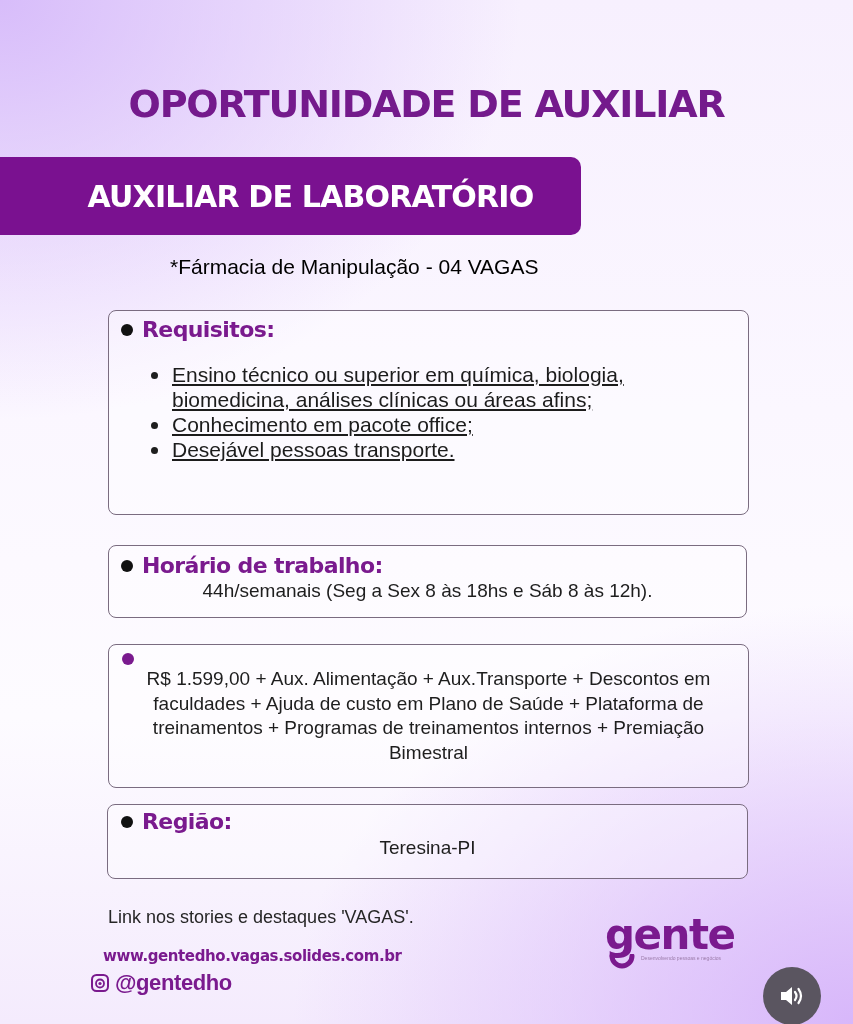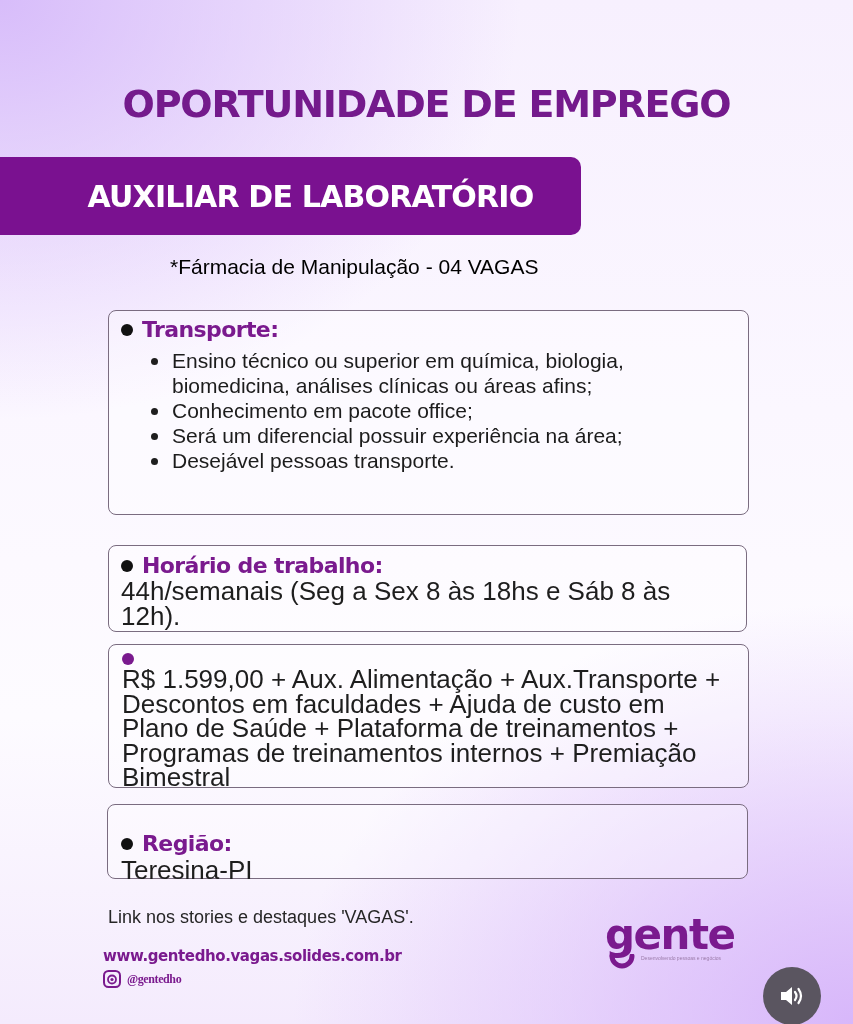--- a/index.html
+++ b/index.html
@@ -46,45 +46,45 @@
       display: flex; align-items: center;
       font-family: "DejaVu Sans", sans-serif;
       font-weight: bold; font-size: 22px; letter-spacing: -0.6px;
       color: #7a1a8e;
     }
     .dot {
       display: inline-block; width: 12px; height: 12px; border-radius: 50%;
       background: #111; margin-right: 9px; flex: none;
     }
     .dot.purple { background: #7a1a8e; }
-    .card-body { font-size: 26px; line-height: 24.5px; color: #1e1e1e; }
+    .card-body { font-size: 19px; line-height: 24.5px; color: #1e1e1e; text-align: center; }
     #card-req { left: 108px; top: 310px; width: 641px; height: 205px; padding: 6px 12px; }
-    #card-req ul { list-style: none; margin-top: 6px; padding-left: 28px; }
+    #card-req ul { list-style: none; margin-top: 20px; padding-left: 28px; text-decoration: underline; }
     #card-req li { position: relative; padding-left: 23px; font-size: 21px; line-height: 25px; }
     #card-req li::before {
       content: ""; position: absolute; left: 2px; top: 10px;
       width: 7px; height: 7px; border-radius: 50%; background: #1e1e1e;
     }
-    #card-hor { left: 108px; top: 545px; width: 639px; height: 87px; padding: 7px 12px; }
+    #card-hor { left: 108px; top: 545px; width: 639px; height: 73px; padding: 7px 12px; }
     #card-hor .card-body { padding-left: 0; margin-top: 1px; }
     #card-rem { left: 108px; top: 644px; width: 641px; height: 144px; padding: 8px 13px; }
     #card-rem .card-body { margin-top: 2px; }
-    #card-reg { left: 107px; top: 804px; width: 641px; height: 75px; padding: 26px 13px; }
+    #card-reg { left: 107px; top: 804px; width: 641px; height: 75px; padding: 4px 13px; }
     #card-reg .card-body { margin-top: 2px; }
     .footer-note {
       position: absolute; left: 108px; top: 907px; font-size: 18px; color: #262626;
     }
     .footer-url {
       position: absolute; left: 103px; top: 947px;
       font-family: "DejaVu Sans", sans-serif; font-weight: bold; font-size: 15px;
       color: #7a1a8e; letter-spacing: -0.4px;
     }
     .footer-ig {
-      position: absolute; left: 103px; top: 970px; display: flex; align-items: center;
-      font-family: Liberation Serif, serif; font-weight: bold; font-size: 12px;
+      position: absolute; left: 91px; top: 970px; display: flex; align-items: center;
+      font-family: Liberation Sans, sans-serif; font-weight: bold; font-size: 22px;
       color: #7a1a8e; letter-spacing: -0.4px;
     }
     .ig-icon { width: 18px; height: 18px; margin-right: 6px; }
     .logo { position: absolute; left: 605px; top: 910px; width: 150px; height: 65px; }
     .logo-word {
       position: absolute; left: 0; top: 0;
       font-family: "DejaVu Sans", sans-serif; font-weight: bold; font-size: 42px;
       color: #7a1a8e; letter-spacing: -1.5px; line-height: 50px;
     }
     .logo-tag {
@@ -94,37 +94,36 @@
     .logo-smile { position: absolute; left: 4px; top: 44px; width: 26px; height: 20px; }
     .sound-btn {
       position: absolute; left: 763px; top: 967px; width: 58px; height: 58px;
       border-radius: 50%; background: #5a5560;
       display: flex; align-items: center; justify-content: center;
     }
   </style>
 </head>
 <body>
 
-<div class="headline">OPORTUNIDADE DE EMPREGO</div>
+<div class="headline">OPORTUNIDADE DE AUXILIAR</div>
 
 <div class="role-banner">
   <span>AUXILIAR DE LABORATÓRIO</span>
 </div>
 
 <div class="subtitle">*Fármacia de Manipulação - 04 VAGAS</div>
 
 <div class="card" id="card-req">
   <div class="card-title">
     <span class="dot"></span>
-    <span>Transporte:</span>
+    <span>Requisitos:</span>
   </div>
   <ul>
     <li>Ensino técnico ou superior em química, biologia, biomedicina, análises clínicas ou áreas afins;</li>
     <li>Conhecimento em pacote office;</li>
-    <li>Será um diferencial possuir experiência na área;</li>
     <li>Desejável pessoas transporte.</li>
   </ul>
 </div>
 
 <div class="card" id="card-hor">
   <div class="card-title">
     <span class="dot"></span>
     <span>Horário de trabalho:</span>
   </div>
   <div class="card-body">44h/semanais (Seg a Sex 8 às 18hs e Sáb 8 às 12h).</div>

